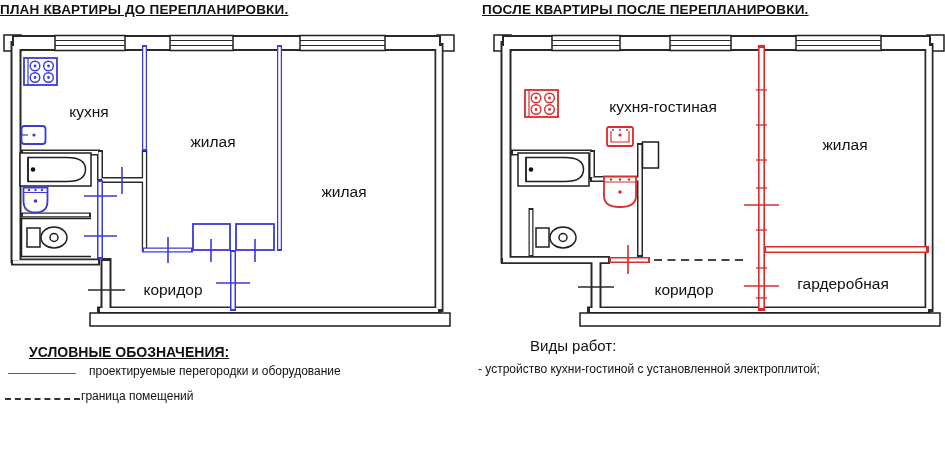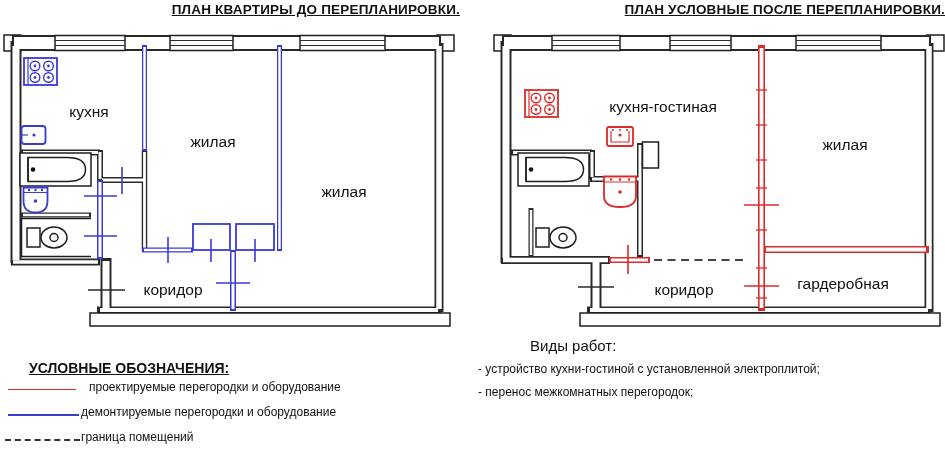--- a/index.html
+++ b/index.html
@@ -1,52 +1,52 @@
 <!DOCTYPE html>
 <html><head>
 <meta charset="utf-8">
 <style>
   html,body{margin:0;padding:0;background:#ffffff;}
   body{width:945px;height:455px;position:relative;font-family:"Liberation Sans",sans-serif;overflow:hidden;}
-  .plan-title{position:absolute;top:2px;font-size:13.5px;font-weight:bold;text-align:right;
+  .plan-title{position:absolute;top:2px;font-size:13.5px;font-weight:bold;text-align:left;
               text-decoration:underline;color:#111;letter-spacing:.2px;}
   #title-left{left:0;width:460px;}
   #title-right{left:482px;width:463px;}
   svg{position:absolute;left:0;top:0;}
   .k{stroke:#2a2a2a;fill:none;}
   .wht{stroke:#ffffff;fill:none;}
   .bl{stroke:#3a3ad6;fill:none;}
   .rd{stroke:#dd2b2b;fill:none;}
   .thin{stroke:#1f1f1f;fill:#ffffff;stroke-width:1.5;}
   .thinNF{stroke:#1f1f1f;fill:none;stroke-width:1.5;}
   .blthin{stroke:#3a3ad6;fill:#ffffff;stroke-width:1.8;}
   .blline{stroke:#3a3ad6;fill:none;}
   .rdthin{stroke:#dd2b2b;fill:#ffffff;stroke-width:1.8;}
   .rdline{stroke:#dd2b2b;fill:none;}
   text.room{font-family:"Liberation Sans",sans-serif;font-size:15.5px;fill:#111;text-anchor:middle;}
   .legend{position:absolute;left:5px;top:344px;width:462px;color:#111;}
-  .legend-title{margin-left:24px;font-size:14px;font-weight:bold;text-decoration:underline;margin-top:16px;}
+  .legend-title{margin-left:24px;font-size:14px;font-weight:bold;text-decoration:underline;}
   .lg-row{position:relative;height:24px;margin-top:1px;}
   .lg-row .sample{position:absolute;top:12px;display:block;}
   .lg-row .lbl{position:absolute;top:3px;font-size:12px;white-space:nowrap;}
   .lg1 .sample{left:3px;width:68px;border-top:1.5px solid #dd2b2b;}
   .lg1 .lbl{left:84px;}
   .lg2 .sample{left:3px;width:71px;border-top:2px solid #3a3ad6;}
   .lg2 .lbl{left:76px;}
   .lg3 .sample{left:0px;width:75px;border-top:2px dashed #333;}
   .lg3 .lbl{left:76px;}
   .works{position:absolute;left:478px;top:337px;width:465px;color:#111;}
   .works-title{margin-left:52px;font-size:15px;margin-bottom:4px;}
   .works-item{font-size:12px;line-height:23px;white-space:nowrap;}
 </style>
 </head>
 <body>
 
 <div id="title-left" class="plan-title">ПЛАН КВАРТИРЫ ДО ПЕРЕПЛАНИРОВКИ.</div>
-<div id="title-right" class="plan-title">ПЛАН УСЛОВНЫЕ ПОСЛЕ ПЕРЕПЛАНИРОВКИ.</div>
+<div id="title-right" class="plan-title">ПОСЛЕ КВАРТИРЫ ПОСЛЕ ПЕРЕПЛАНИРОВКИ.</div>
 
 <svg width="945" height="340" viewBox="0 0 945 340">
 
   <g>
     <g>
       <rect x="4" y="35" width="17" height="16" class="thin"></rect>
       <rect x="437" y="35" width="17" height="16" class="thin"></rect>
       <line x1="12" y1="43" x2="441" y2="43" class="k" stroke-width="16"></line>
       <line x1="16" y1="41" x2="16" y2="263" class="k" stroke-width="11"></line>
       <line x1="11" y1="262" x2="100" y2="262" class="k" stroke-width="7"></line>
@@ -275,27 +275,22 @@
     <text class="room" x="843" y="289">гардеробная</text>
   </g>
 </svg>
 
 <div class="legend">
   <div class="legend-title">УСЛОВНЫЕ ОБОЗНАЧЕНИЯ:</div>
   <div class="lg-row lg1">
     <span class="sample"></span>
     <span class="lbl">проектируемые перегородки и оборудование</span>
   </div>
-  <div class="lg-row lg2">
-    <span class="sample"></span>
-    <span class="lbl">демонтируемые перегородки и оборудование</span>
-  </div>
   <div class="lg-row lg3">
     <span class="sample"></span>
     <span class="lbl">граница помещений</span>
   </div>
 </div>
 
 <div class="works">
   <div class="works-title">Виды работ:</div>
   <div class="works-item">- устройство кухни-гостиной с установленной электроплитой;</div>
-  <div class="works-item">- перенос межкомнатных перегородок;</div>
 </div>
 
 </body></html>

